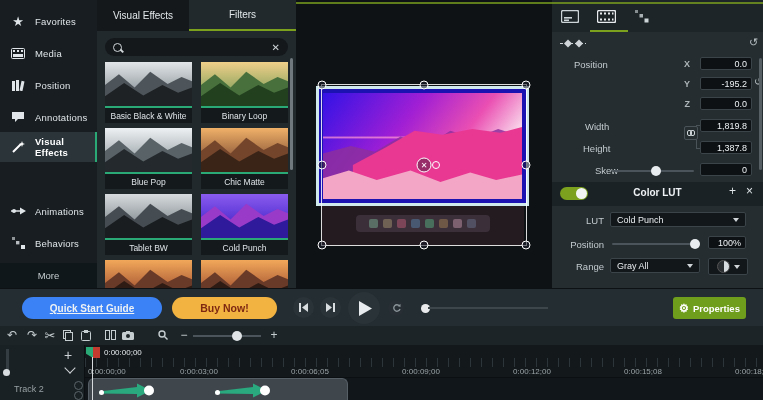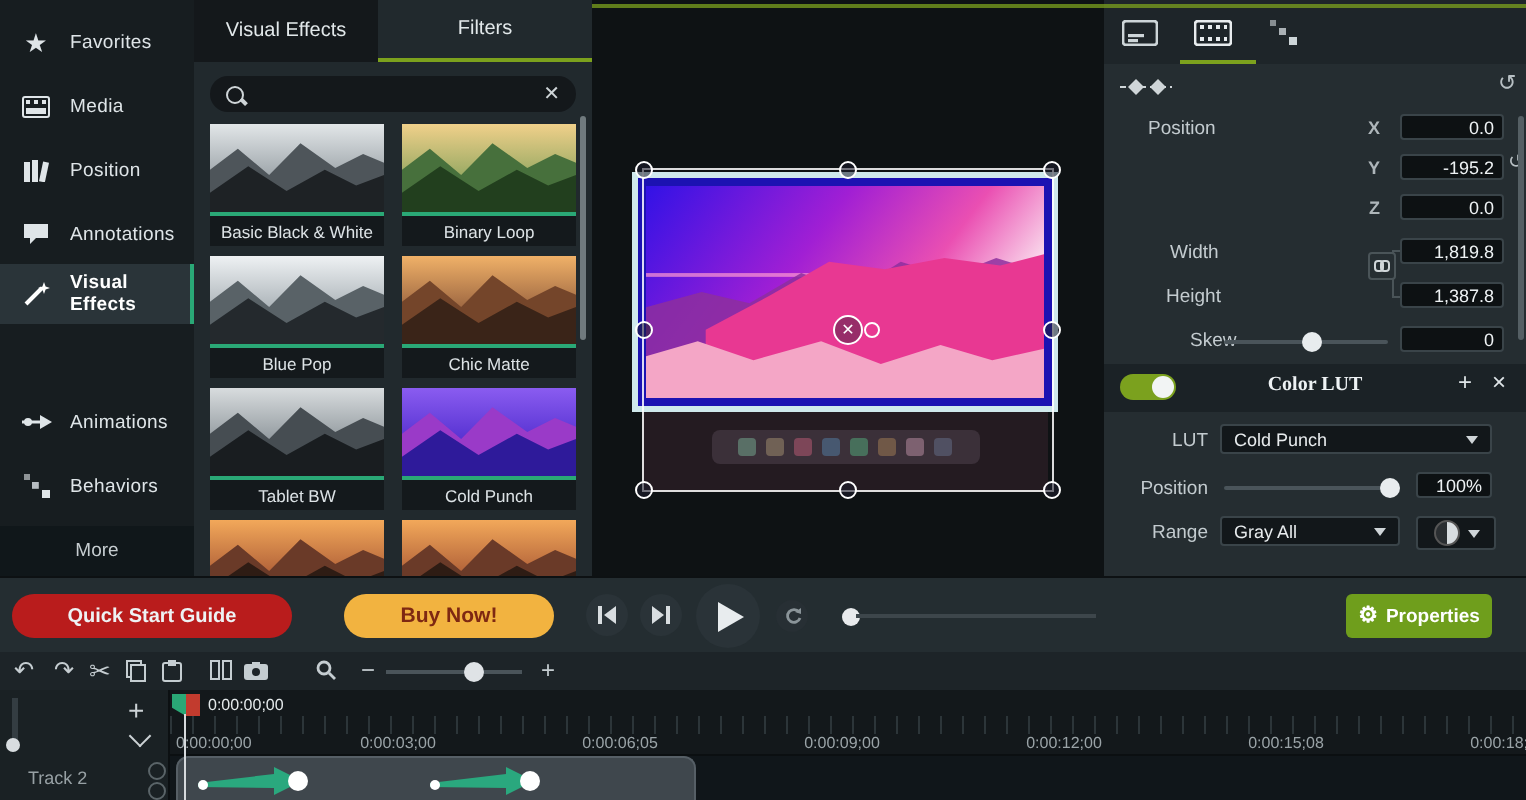--- a/index.html
+++ b/index.html
@@ -64,34 +64,34 @@
   .plabel{position:absolute;color:#c3cbcf;font-size:9.5px;}
   .axis{position:absolute;width:16px;text-align:right;color:#aeb6ba;font-size:9px;font-weight:bold;}
   .pinput{position:absolute;left:148px;width:52px;height:13px;background:#0d1113;border:1px solid #3a4449;border-radius:2px;color:#eef2f4;font-size:9px;
           display:flex;align-items:center;justify-content:flex-end;padding-right:4px;box-sizing:border-box;cursor:text;}
   .reset{position:absolute;color:#b8c0c4;font-size:11px;cursor:pointer;line-height:1;}
   .slider-track{position:absolute;height:2px;background:#4a545a;border-radius:1px;}
   .slider-thumb{position:absolute;width:10px;height:10px;border-radius:50%;background:#e8ecee;cursor:pointer;}
   .lut-head{position:absolute;left:0;top:182px;width:211px;height:24px;background:#1b2226;}
   .toggle{position:absolute;left:8px;top:187px;width:28px;height:13px;border-radius:7px;background:#7ba11e;cursor:pointer;}
   .toggle::after{content:"";position:absolute;right:1px;top:1px;width:11px;height:11px;border-radius:50%;background:#f2f4f4;}
-  .lut-title{position:absolute;left:0;top:187px;width:211px;text-align:center;font-weight:bold;font-size:10px;color:#eef2f4;font-family:Liberation Serif, serif;}
+  .lut-title{position:absolute;left:0;top:187px;width:211px;text-align:center;font-weight:bold;font-size:10px;color:#eef2f4;}
   .plusx{position:absolute;top:185px;color:#dfe5e8;font-size:12px;cursor:pointer;line-height:1;}
   .dd{position:absolute;height:15px;background:#12171a;border:1px solid #3a4449;border-radius:2px;color:#e8ecee;font-size:9px;display:flex;align-items:center;
       padding:0 6px;box-sizing:border-box;cursor:pointer;justify-content:space-between;}
   .caret{width:0;height:0;border-left:3.5px solid transparent;border-right:3.5px solid transparent;border-top:4px solid #cfd5d8;}
   .swatch{position:absolute;left:156px;width:38px;height:15px;background:#12171a;border:1px solid #3a4449;border-radius:2px;display:flex;align-items:center;justify-content:center;gap:4px;cursor:pointer;}
   .halfmoon{width:11px;height:11px;border-radius:50%;background:linear-gradient(90deg,#2a2e31 50%,#d8dde0 50%);border:1px solid #555;}
   .pscroll{left:759px;top:58px;width:3px;height:112px;background:#555f64;border-radius:2px;}
   .linkbox{position:absolute;left:132px;top:126px;width:12px;height:12px;background:#262e32;border:1px solid #4a5458;border-radius:2px;display:flex;align-items:center;justify-content:center;}
   .bracket{position:absolute;background:#4a5458;}
   
   .midbar{left:0;top:288px;width:763px;height:38px;background:#242d31;border-top:1px solid #0d1113;box-sizing:border-box;}
   .pill{position:absolute;top:8px;height:22px;border-radius:12px;display:flex;align-items:center;justify-content:center;font-weight:bold;cursor:pointer;}
-  .qsg{left:6px;width:140px;background:#b91c1c;color:#eef2f4;font-size:10px;}
+  .qsg{left:22px;width:140px;background:#3b82f6;color:#eef2f4;font-size:10px;text-decoration:underline;}
   .buy{left:172px;width:105px;background:#f2b340;color:#7e2812;font-size:10.5px;}
   .tbtn{position:absolute;border-radius:50%;background:#2a3338;display:flex;align-items:center;justify-content:center;cursor:pointer;color:#d8dde0;}
   .timebox{position:absolute;left:556px;top:10px;height:17px;display:flex;border-radius:2px;overflow:hidden;font-size:8.5px;margin-top:44px;}
   .timebox .t1{background:#0d1113;color:#e8ecee;display:flex;align-items:center;padding:0 6px;}
   .timebox .t2{background:#20282c;color:#cfd5d8;display:flex;align-items:center;padding:0 5px;cursor:pointer;}
   .propbtn{position:absolute;left:673px;top:8px;width:73px;height:22px;background:#6f9e1c;border-radius:3px;display:flex;align-items:center;justify-content:center;gap:4px;color:#fff;font-size:9.5px;font-weight:bold;cursor:pointer;}
   
   .tltools{left:0;top:326px;width:763px;height:19px;background:#1d2428;}
   .ti{position:absolute;top:1px;width:16px;height:16px;display:flex;align-items:center;justify-content:center;color:#c5cdd1;font-size:12px;cursor:pointer;}
   

